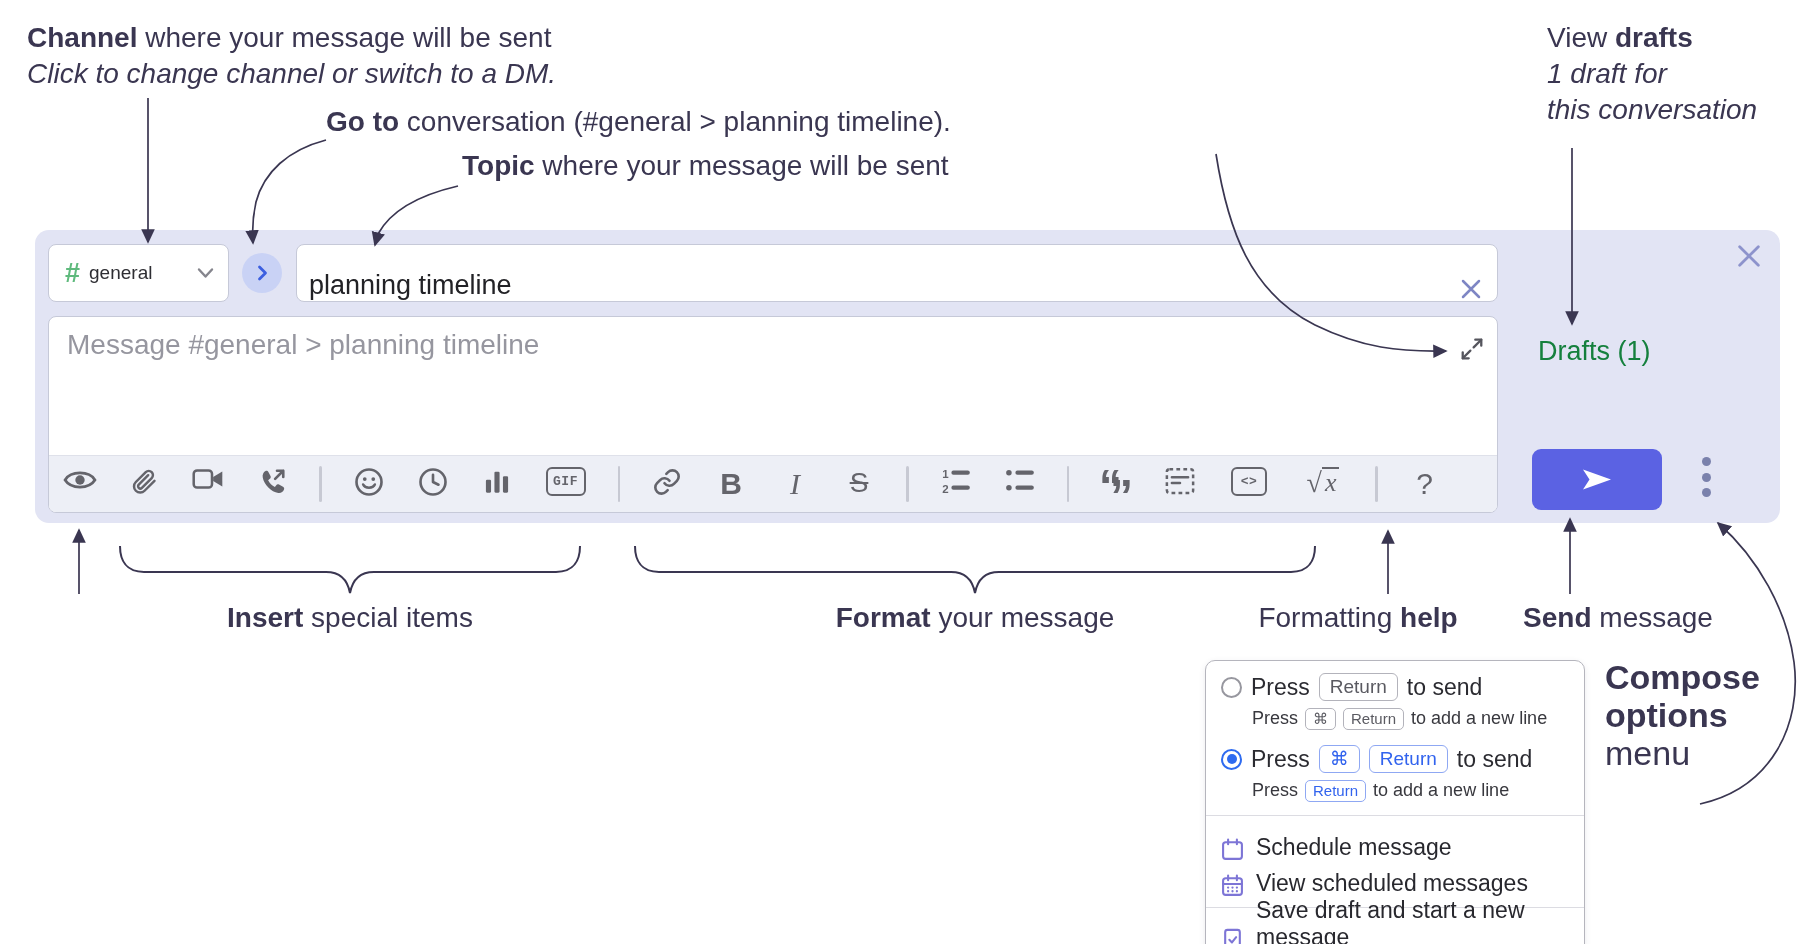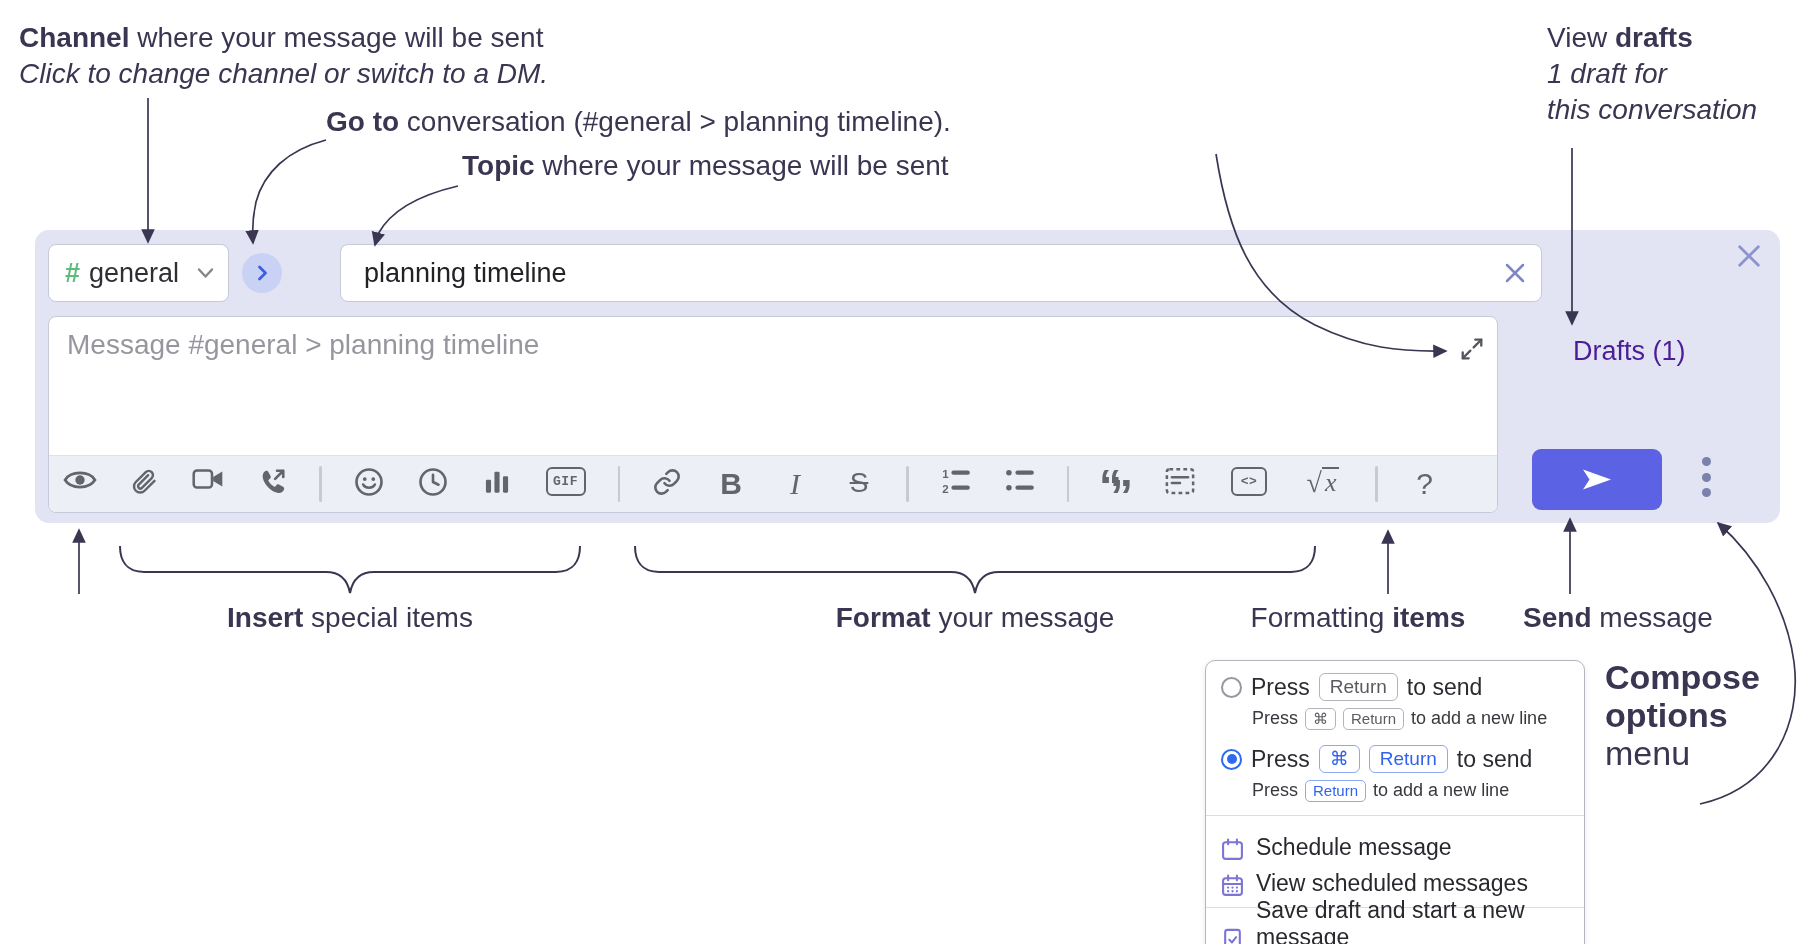--- a/index.html
+++ b/index.html
@@ -17,25 +17,25 @@
   .ann-big { font-size:34px; line-height:38px; }
   
   #overlay { position:absolute; left:0; top:0; z-index:6; pointer-events:none; }
   
   .compose { position:absolute; left:35px; top:230px; width:1745px; height:293px;
              background:#e2e4f4; border-radius:14px; z-index:2; }
   .pill, .topicwrap, .msgbox { background:#fff; border:1.5px solid #c6c9d8; border-radius:8px; }
   .pill { position:absolute; left:13px; top:14px; width:181px; height:58px;
           display:flex; align-items:center; padding:0 14px 0 16px; cursor:pointer; }
   .hash { font-size:27px; font-weight:700; color:#5fba7d; margin-right:9px; }
-  .chname { font-size:27px; color:#2e2e33; flex:1; }
+  .chname { font-size:19px; color:#2e2e33; flex:1; }
   .goto { position:absolute; left:207px; top:23px; width:40px; height:40px; border-radius:50%;
           background:#c9d2f5; display:flex; align-items:center; justify-content:center; cursor:pointer; }
   .topicwrap { position:absolute; left:261px; top:14px; width:1202px; height:58px;
-               display:flex; align-items:center; padding:0 14px 0 23px;margin-left:44px; }
+               display:flex; align-items:flex-end; padding:0 14px 0 12px; }
   .topicwrap input { flex:1; border:none; outline:none; font:27px "Liberation Sans",sans-serif; color:#222226; background:transparent; }
   .msgbox { position:absolute; left:13px; top:86px; width:1450px; height:197px; }
   .msgbox textarea { position:absolute; left:0; top:0; width:100%; height:154px; border:none; outline:none;
         resize:none; background:transparent; padding:12px 64px 0 18px;
         font:28px "Liberation Sans",sans-serif; color:#2a2a2e; }
   .msgbox textarea::placeholder { color:#96969f; opacity:1; }
   .expandbtn { position:absolute; right:13px; top:20px; width:24px; height:24px; cursor:pointer; color:#55555d; }
   .toolbar { position:absolute; left:0; bottom:0; width:100%; height:57px; background:#edeff6;
              border-top:1px solid #dfe1ea; border-radius:0 0 7px 7px;
              display:flex; align-items:center; padding:0 14px; gap:30px; }
@@ -52,21 +52,21 @@
   .mathic { font-family:"Liberation Serif",serif; font-size:26px; display:flex; align-items:flex-start; }
   .mathic .rad { font-size:28px; }
   .mathic .var { font-style:italic; border-top:2.3px solid #64646b; padding:0 3px; line-height:1.1; }
   .tb-help { font-size:30px; }
   .quoteic { position:relative; width:38px; height:32px; }
   .quoteic span { position:absolute; font-size:46px; font-weight:700; line-height:1; }
   .quoteic .q1 { left:0; top:-4px; }
   .quoteic .q2 { right:0; top:6px; }
   
   .closebtn { position:absolute; left:1700px; top:12px; width:28px; height:28px; color:#8d93cc; cursor:pointer; }
-  .draftslink { position:absolute; left:1503px; top:106px; font-size:27px; color:#4c1d95; cursor:pointer;margin-left:35px; }
+  .draftslink { position:absolute; left:1503px; top:106px; font-size:27px; color:#15803d; cursor:pointer; }
   .sendbtn { position:absolute; left:1497px; top:219px; width:130px; height:61px; background:#5b62e3;
              border-radius:9px; display:flex; align-items:center; justify-content:center; cursor:pointer; }
   .dots { position:absolute; left:1659px; top:227px; width:24px; display:flex; flex-direction:column;
           align-items:center; gap:6.5px; cursor:pointer; }
   .dots i { width:9px; height:9px; border-radius:50%; background:#7a81ac; }
   
   .popup { position:absolute; left:1205px; top:660px; width:380px; background:#fff;
            border:1.5px solid #b5b5bd; border-radius:10px; z-index:3;
            padding:11px 15px 10px; box-shadow:0 2px 6px rgba(60,60,90,.10);
            font-size:23px; color:#2b2b31; }
@@ -108,21 +108,21 @@
       <path d="M1388 594 L1388 531" marker-end="url(#ah)"></path>
       <path d="M1570 594 L1570 519" marker-end="url(#ah)"></path>
       <path d="M1700 804 C1772 788 1802 724 1794 662 C1787 610 1758 558 1718 523" marker-end="url(#ah)"></path>
     </g>
     <g fill="none" stroke="#3a3651" stroke-width="2">
       <path d="M120 546 C120 560 126 572 144 572 L326 572 C338 572 347 577 350 593 C353 577 362 572 374 572 L556 572 C574 572 580 560 580 546"></path>
       <path d="M635 546 C635 560 641 572 659 572 L951 572 C963 572 972 577 975 593 C978 577 987 572 999 572 L1291 572 C1309 572 1315 560 1315 546"></path>
     </g>
   </svg>
 
-  <div class="ann" style="left:19px; top:20px">
+  <div class="ann" style="left:27px; top:20px">
     <div><span class="b">Channel</span><span> where your message will be sent</span></div>
     <div class="it">Click to change channel or switch to a DM.</div>
   </div>
 
   <div class="ann" style="left:462px; top:148px">
     <span class="b">Topic</span><span> where your message will be sent</span>
   </div>
 
   <div class="ann" style="left:326px; top:104px">
     <span class="b">Go to</span><span> conversation (#general &gt; planning timeline).</span>
@@ -138,21 +138,21 @@
 
   <div class="ann center" style="left:350px; top:600px">
     <span class="b">Insert</span><span> special items</span>
   </div>
 
   <div class="ann center" style="left:975px; top:600px">
     <span class="b">Format</span><span> your message</span>
   </div>
 
   <div class="ann center" style="left:1358px; top:600px">
-    <span>Formatting </span><span class="b">items</span>
+    <span>Formatting </span><span class="b">help</span>
   </div>
 
   <div class="ann center" style="left:1618px; top:600px">
     <span class="b">Send</span><span> message</span>
   </div>
 
   <div class="ann ann-big" style="left:1605px; top:658px">
     <div class="b">Compose</div>
     <div class="b">options</div>
     <div>menu</div>

